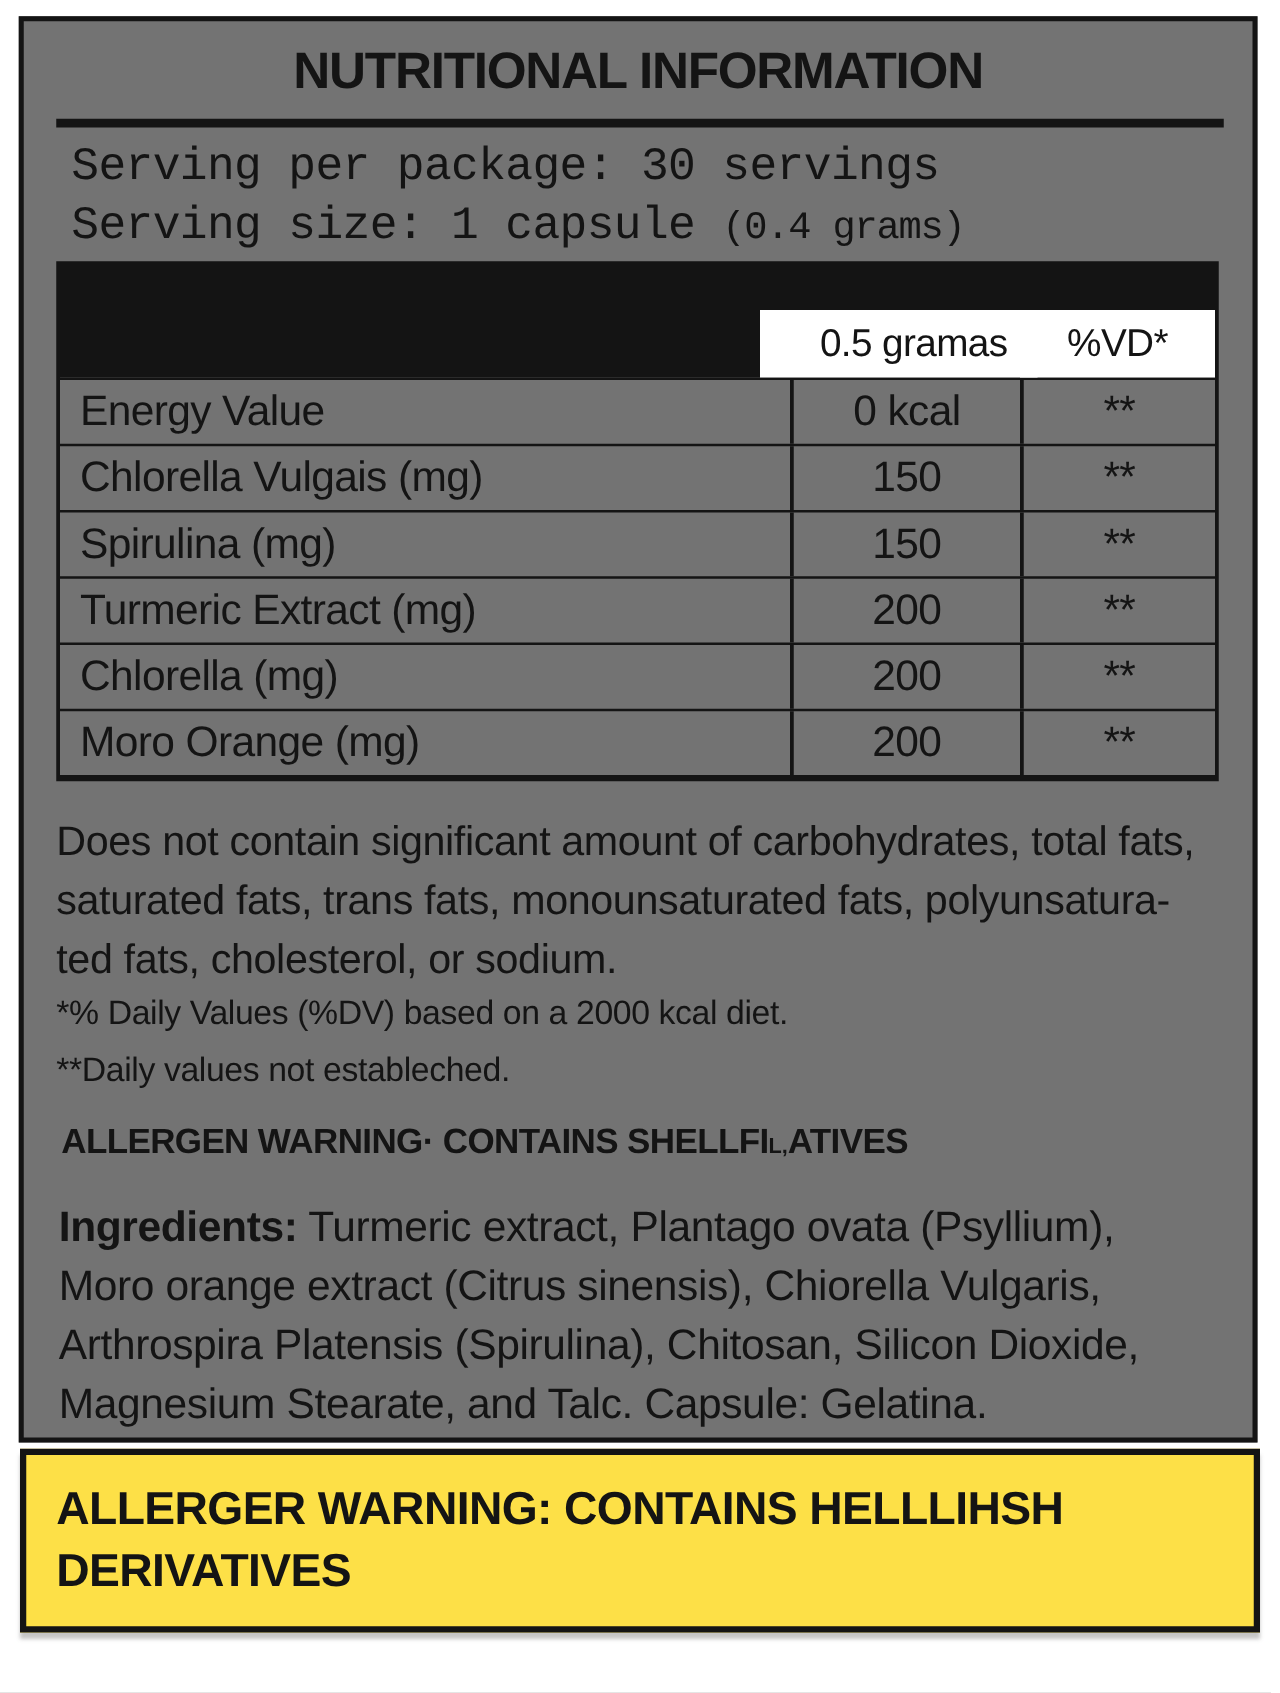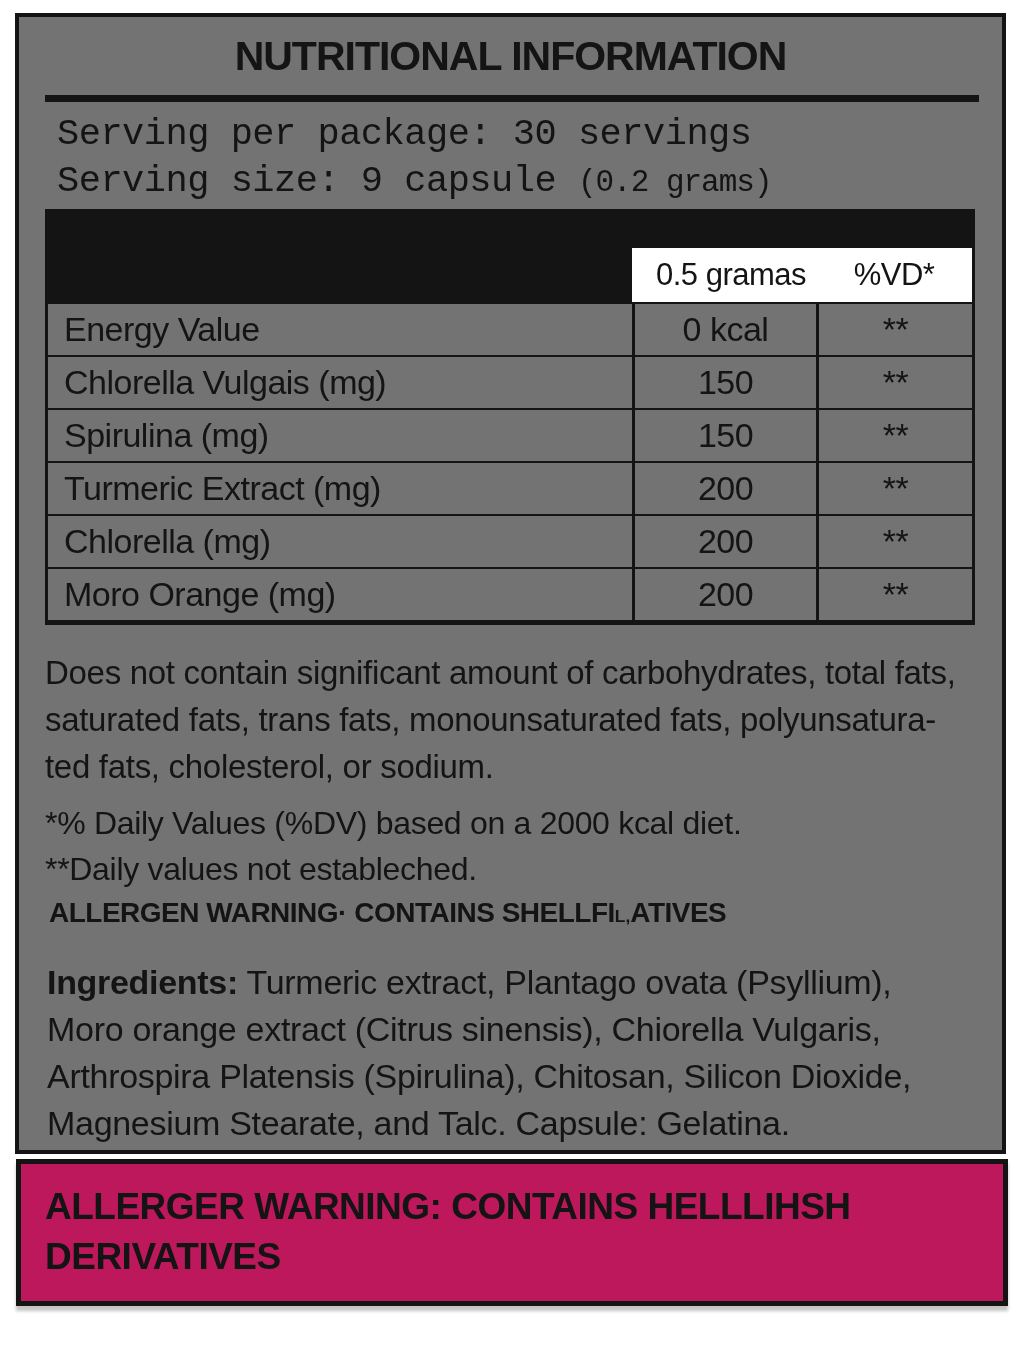--- a/index.html
+++ b/index.html
@@ -78,21 +78,21 @@
   .th-cell {
     position: absolute;
     bottom: 0;
     height: 54px;
     background: #ffffff;
     text-align: center;
     font-size: 31px;
     line-height: 54px;
     letter-spacing: -0.5px;
   }
-  .th-amount { left: 584px; width: 198px; }
+  .th-amount { left: 560px; width: 198px; padding-left: 24px; }
   .th-dv     { left: 768px; width: 156px; }
   .tr {
     display: grid;
     grid-template-columns: 587px 184px 153px;
     height: 53px;
     align-items: center;
     border-top: 2px solid #141414;
     box-sizing: border-box;
   }
   .tr:first-of-type { border-top: none; }
@@ -107,25 +107,24 @@
     top: 632px;
     font-size: 33px;
     letter-spacing: -0.3px;
     line-height: 47px;
     white-space: nowrap;
   }
   .footnotes {
     position: absolute;
     left: 26px;
     top: 770px;
-    font-size: 32px;
+    font-size: 27px;
     letter-spacing: -0.3px;
     line-height: 46px;
     white-space: nowrap;
-    margin-top: 13px;
   }
   .allergen-1 {
     position: absolute;
     left: 30px;
     top: 880px;
     font-size: 28px;
     font-weight: bold;
     letter-spacing: -0.5px;
     white-space: nowrap;
   }
@@ -145,21 +144,21 @@
   .ingredients .bold { font-weight: bold; }
   
   .panel-bottom {
     position: absolute;
     left: 16px;
     top: 1159px;
     width: 992px;
     height: 147px;
     border: 5px solid #141414;
     box-sizing: border-box;
-    background: #be185d;
+    background: #fde047;
     box-shadow: 0 5px 3px rgba(90,90,90,0.35);
   }
   .panel-bottom .warn {
     margin: 18px 0 0 24px;
     font-size: 37px;
     font-weight: bold;
     letter-spacing: -0.5px;
     line-height: 50px;
     white-space: nowrap;
   }
@@ -169,21 +168,21 @@
 
 <div class="page">
 
   <div class="panel-main">
 
     <div class="title">NUTRITIONAL INFORMATION</div>
     <div class="title-rule"></div>
 
     <div class="serving">
       <div>Serving per package: 30 servings</div>
-      <div><span>Serving size: 9 capsule </span><span class="small">(0.2 grams)</span></div>
+      <div><span>Serving size: 1 capsule </span><span class="small">(0.4 grams)</span></div>
     </div>
 
     <div class="ntable">
       <div class="thead">
         <div class="th-cell th-amount">0.5 gramas</div>
         <div class="th-cell th-dv">%VD*</div>
       </div>
 
       <div class="tr">
         <div class="td name">Energy Value</div>

